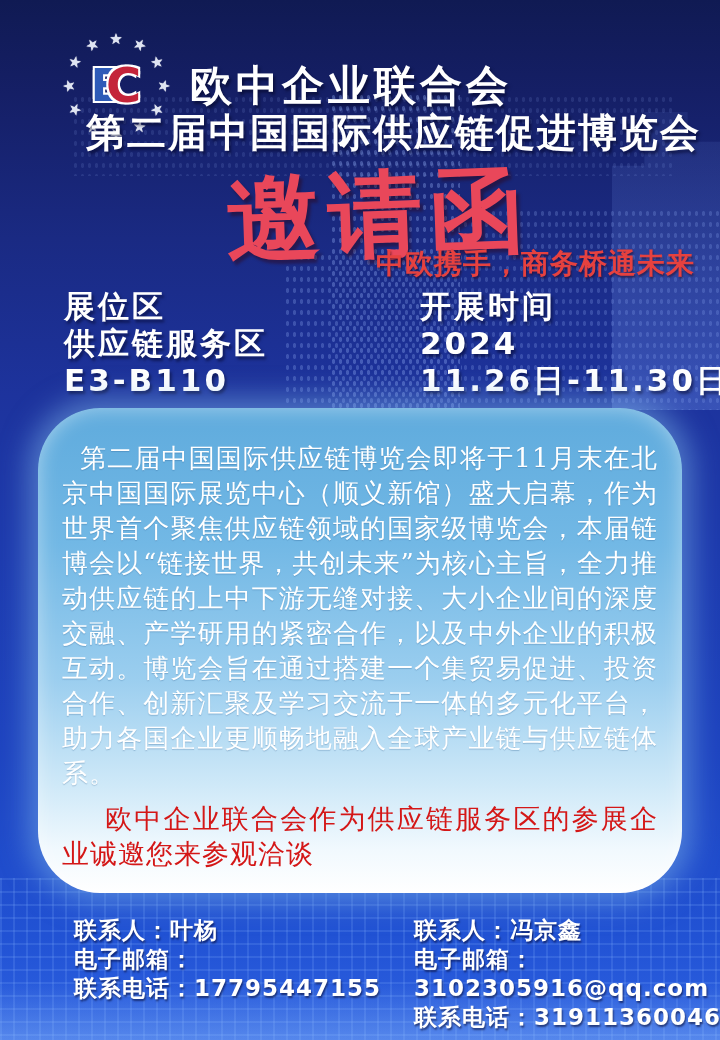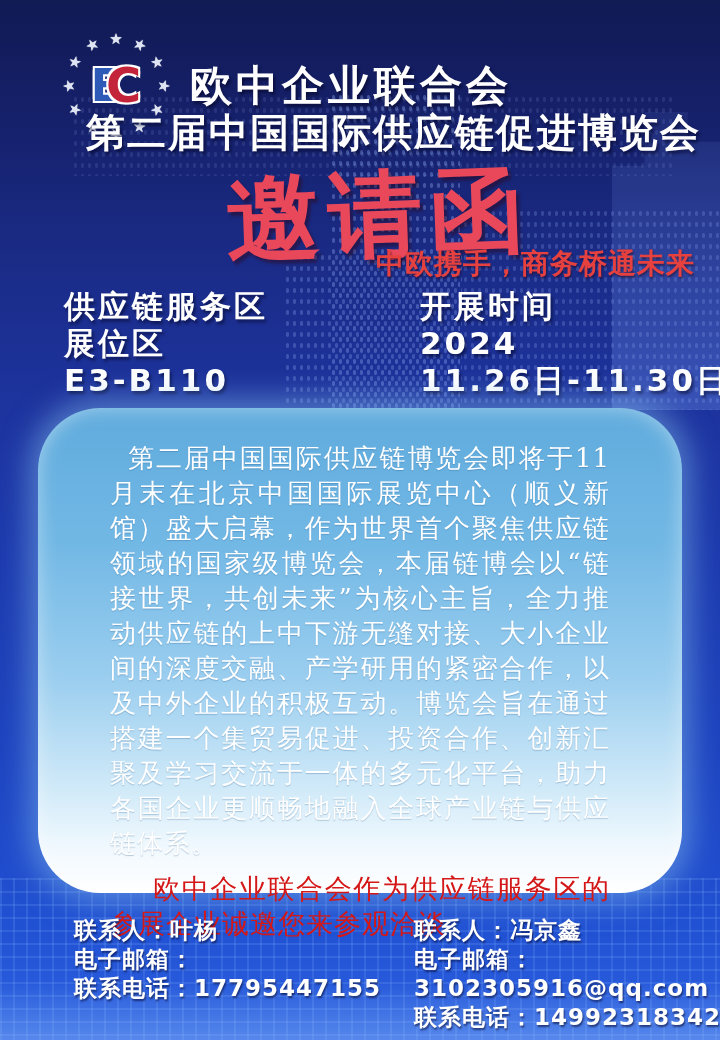--- a/index.html
+++ b/index.html
@@ -54,21 +54,21 @@
   .tagline{position:absolute;left:376px;top:245px;color:#e6413f;font-size:28px;font-weight:900;
     letter-spacing:1px;text-shadow:1px 2px 2px rgba(40,0,10,.45);white-space:nowrap;}
   
   .info{position:absolute;color:#fff;font-weight:900;font-size:31px;line-height:37px;
     letter-spacing:3px;text-shadow:2px 3px 3px rgba(0,0,30,.5);}
   .info div{white-space:nowrap;}
   .booth{left:64px;top:288px;}
   .schedule{left:420px;top:288px;}
   
   .panel{position:absolute;left:38px;top:408px;width:644px;height:485px;box-sizing:border-box;
-    border-radius:62px;padding:33px 72px 0;
+    border-radius:62px;padding:33px 24px 0;
     background:linear-gradient(180deg,#5fabdd 0%,#72b8e5 28%,#9bceef 56%,#cfe9f8 78%,#f1f9fe 91%,#ffffff 100%);
     box-shadow:0 0 28px 10px rgba(130,185,235,.5), inset 0 0 20px rgba(255,255,255,.45);}
   .panel .body{margin:0;color:#ffffff;font-size:26px;line-height:35px;letter-spacing:1px;
     text-indent:0.7em;font-family:"DejaVu Serif",serif;
     text-shadow:0 1px 1px rgba(40,90,140,.3);text-align:justify;}
   .panel .note{margin:10px 0 0;color:#d41717;font-size:27px;line-height:35px;letter-spacing:1px;
     font-weight:400;text-indent:1.6em;font-family:"DejaVu Serif",serif;text-align:justify;}
   
   .contact{position:absolute;color:#fff;font-weight:900;font-size:23px;line-height:29px;
     letter-spacing:1px;text-shadow:1px 2px 2px rgba(0,0,35,.55);}
@@ -109,22 +109,22 @@
       </div>
     </div>
     <div class="org-name">欧中企业联合会</div>
   </div>
 
   <div class="expo-title">第二届中国国际供应链促进博览会</div>
   <div class="invitation-title">邀请函</div>
   <div class="tagline">中欧携手，商务桥通未来</div>
 
   <div class="info booth">
+    <div>展位区</div>
     <div>供应链服务区</div>
-    <div>展位区</div>
     <div>E3-B110</div>
   </div>
   <div class="info schedule">
     <div>开展时间</div>
     <div>2024</div>
     <div>11.26日-11.30日</div>
   </div>
 
   <div class="panel">
     <p class="body">第二届中国国际供应链博览会即将于11月末在北京中国国际展览中心（顺义新馆）盛大启幕，作为世界首个聚焦供应链领域的国家级博览会，本届链博会以“链接世界，共创未来”为核心主旨，全力推动供应链的上中下游无缝对接、大小企业间的深度交融、产学研用的紧密合作，以及中外企业的积极互动。博览会旨在通过搭建一个集贸易促进、投资合作、创新汇聚及学习交流于一体的多元化平台，助力各国企业更顺畅地融入全球产业链与供应链体系。</p>
@@ -141,17 +141,17 @@
     </div>
   </div>
 
   <div class="contact contact-right">
     <div>
       <span>联系人：</span><span>冯京鑫</span>
     </div>
     <div>电子邮箱：</div>
     <div>3102305916@qq.com</div>
     <div>
-      <span>联系电话：</span><span>14992318342</span>
+      <span>联系电话：</span><span>31911360046</span>
     </div>
   </div>
 
 </div>
 
 </body></html>

